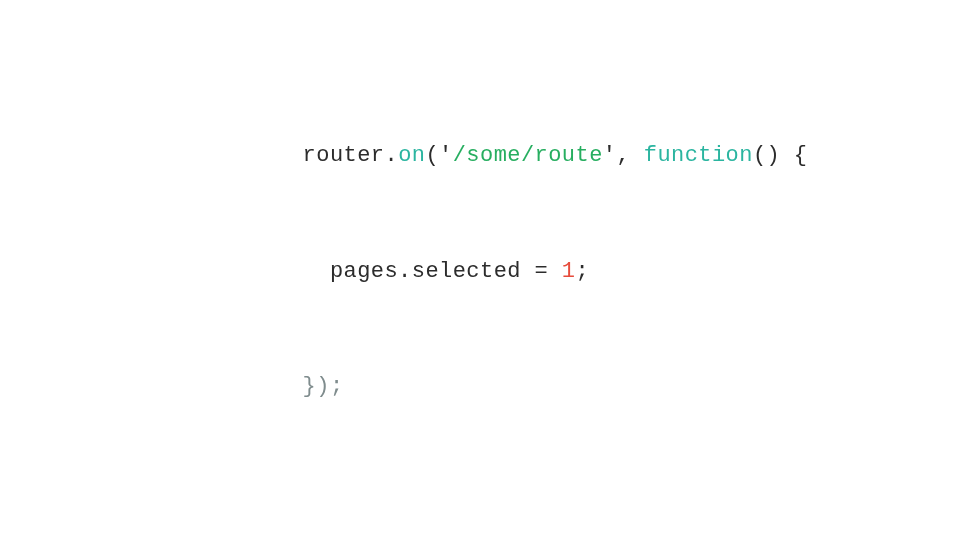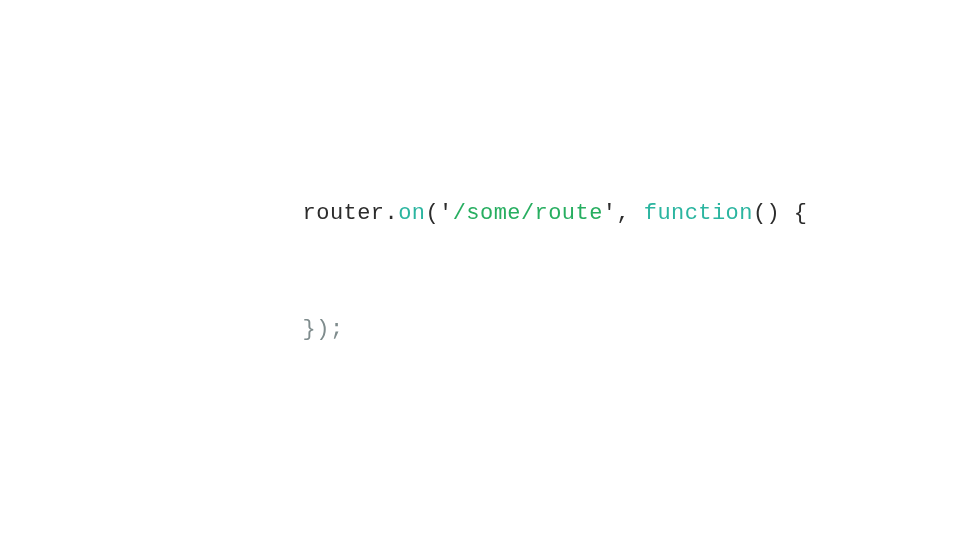--- a/index.html
+++ b/index.html
@@ -54,15 +54,18 @@
     }
   </style>
 </head>
 <body>
 
 <div class="code-block">
   <span class="line">
     <span class="color-default">router</span><span class="color-default">.</span><span class="color-cyan">on</span><span class="color-default">('</span><span class="color-green">/some/route</span><span class="color-default">', </span><span class="color-cyan">function</span><span class="color-default">() {</span>
   </span>
   <span class="line">
+    <span class="color-default">  pages</span><span class="color-default">.</span><span class="color-default">selected</span><span class="color-default"> = </span><span class="color-red">1</span><span class="color-default">;</span>
+  </span>
+  <span class="line">
     <span class="color-gray">});</span>
   </span>
 </div>
 
 </body></html>

